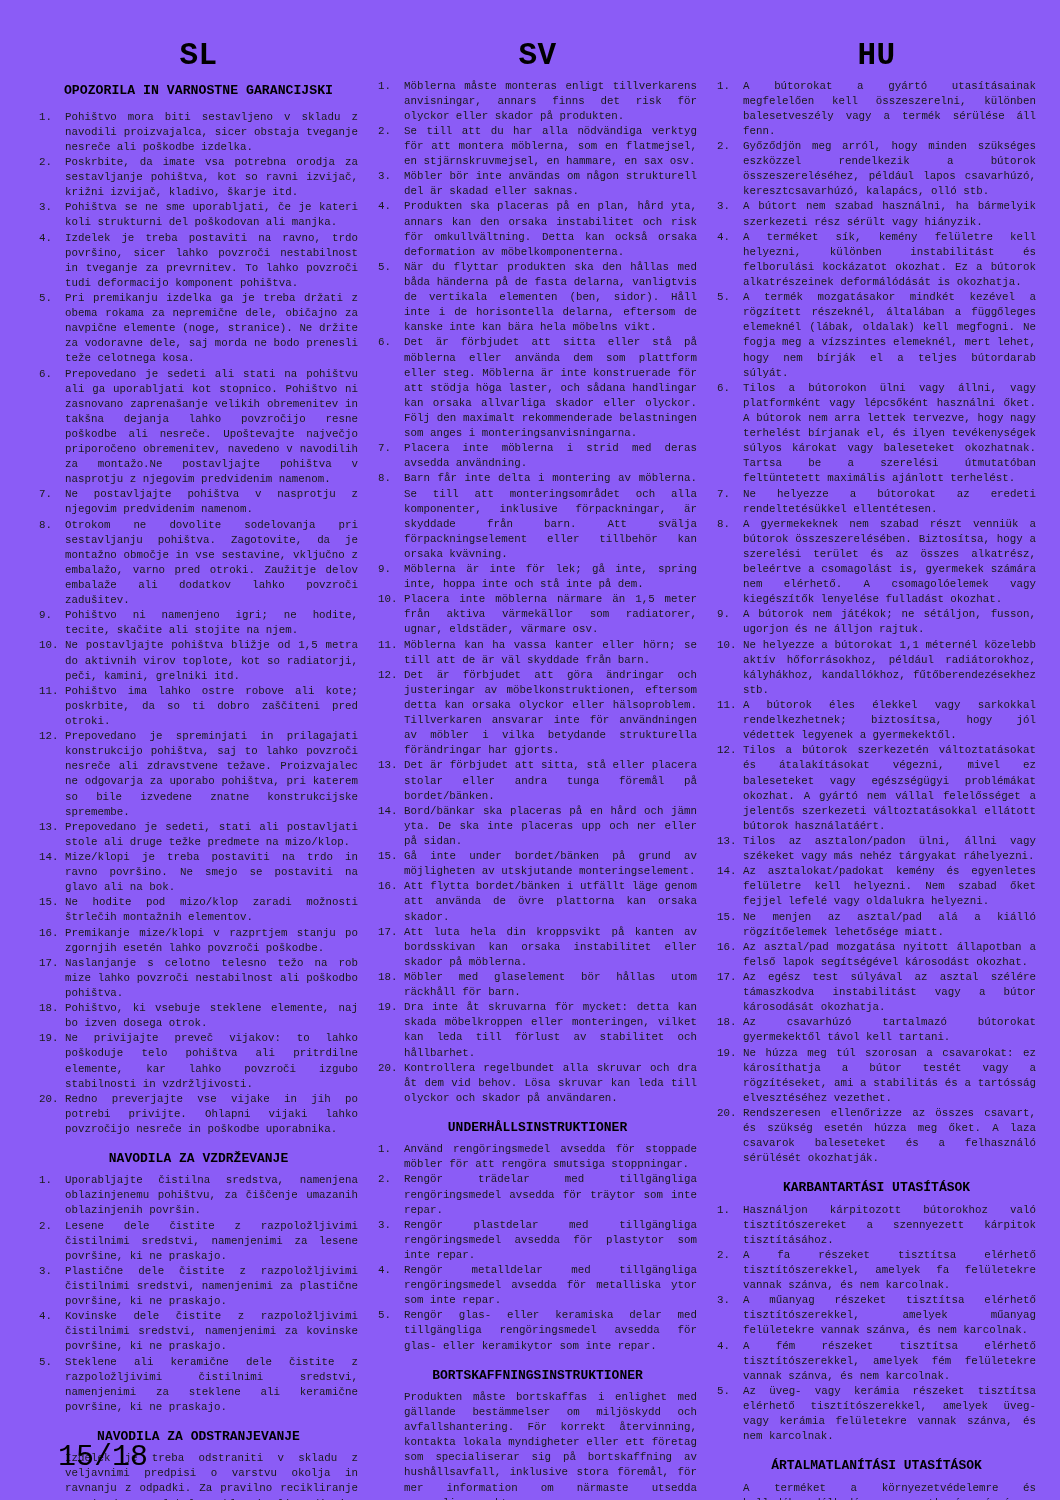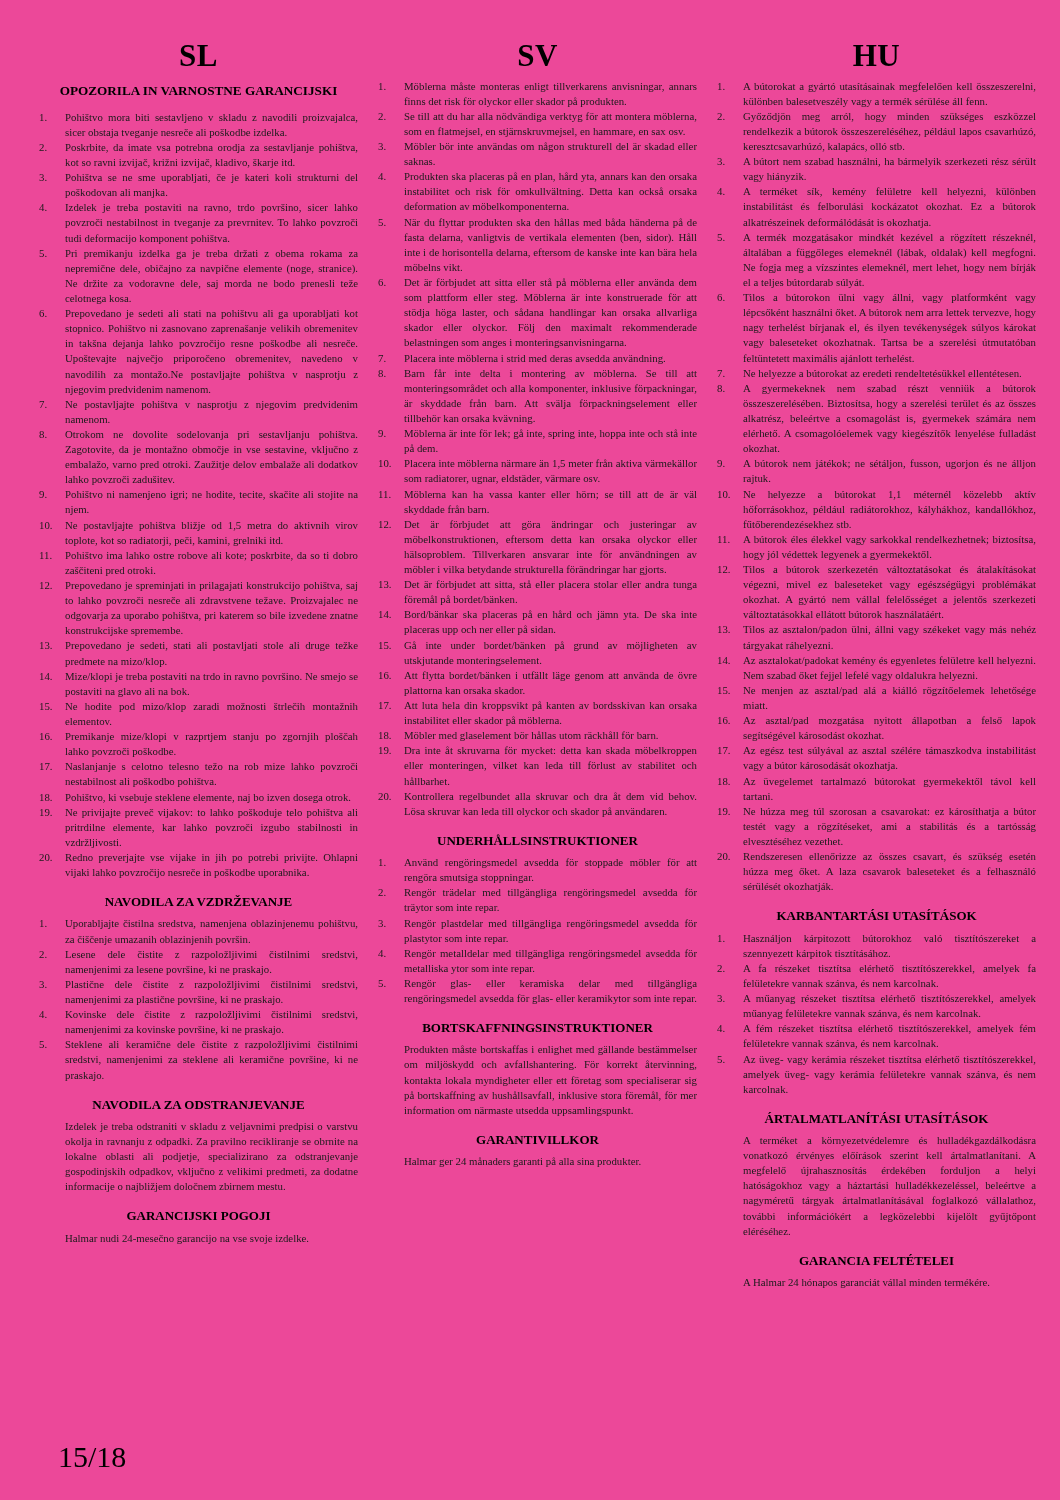--- a/index.html
+++ b/index.html
@@ -1,23 +1,23 @@
 <!DOCTYPE html>
 <html><head>
 <meta charset="utf-8">
 <style>
   html, body { margin: 0; padding: 0; background: #ffffff; }
   .page {
     position: relative;
     width: 1060px;
     height: 1500px;
-    background: #ec4899;
+    background: #8b5cf6;
     box-sizing: border-box;
     padding: 40px 24px 7px 39px;
-    font-family: Liberation Serif, serif;
+    font-family: Liberation Mono, monospace;
     color: #111111;
     overflow: hidden;
   }
   .columns {
     display: flex;
     gap: 20px;
     align-items: flex-start;
   }
   .column { flex: 0 0 319px; width: 319px; }
   .lang-code {
@@ -141,21 +141,21 @@
           <li class="witem">
             <span class="wnum">14.</span>
             <span class="wtxt">Mize/klopi je treba postaviti na trdo in ravno površino. Ne smejo se postaviti na glavo ali na bok.</span>
           </li>
           <li class="witem">
             <span class="wnum">15.</span>
             <span class="wtxt">Ne hodite pod mizo/klop zaradi možnosti štrlečih montažnih elementov.</span>
           </li>
           <li class="witem">
             <span class="wnum">16.</span>
-            <span class="wtxt">Premikanje mize/klopi v razprtjem stanju po zgornjih ploščah lahko povzroči poškodbe.</span>
+            <span class="wtxt">Premikanje mize/klopi v razprtjem stanju po zgornjih esetén lahko povzroči poškodbe.</span>
           </li>
           <li class="witem">
             <span class="wnum">17.</span>
             <span class="wtxt">Naslanjanje s celotno telesno težo na rob mize lahko povzroči nestabilnost ali poškodbo pohištva.</span>
           </li>
           <li class="witem">
             <span class="wnum">18.</span>
             <span class="wtxt">Pohištvo, ki vsebuje steklene elemente, naj bo izven dosega otrok.</span>
           </li>
           <li class="witem">
@@ -373,21 +373,21 @@
           <li class="witem">
             <span class="wnum">16.</span>
             <span class="wtxt">Az asztal/pad mozgatása nyitott állapotban a felső lapok segítségével károsodást okozhat.</span>
           </li>
           <li class="witem">
             <span class="wnum">17.</span>
             <span class="wtxt">Az egész test súlyával az asztal szélére támaszkodva instabilitást vagy a bútor károsodását okozhatja.</span>
           </li>
           <li class="witem">
             <span class="wnum">18.</span>
-            <span class="wtxt">Az üvegelemet tartalmazó bútorokat gyermekektől távol kell tartani.</span>
+            <span class="wtxt">Az csavarhúzó tartalmazó bútorokat gyermekektől távol kell tartani.</span>
           </li>
           <li class="witem">
             <span class="wnum">19.</span>
             <span class="wtxt">Ne húzza meg túl szorosan a csavarokat: ez károsíthatja a bútor testét vagy a rögzítéseket, ami a stabilitás és a tartósság elvesztéséhez vezethet.</span>
           </li>
           <li class="witem">
             <span class="wnum">20.</span>
             <span class="wtxt">Rendszeresen ellenőrizze az összes csavart, és szükség esetén húzza meg őket. A laza csavarok baleseteket és a felhasználó sérülését okozhatják.</span>
           </li>
         </ol>

